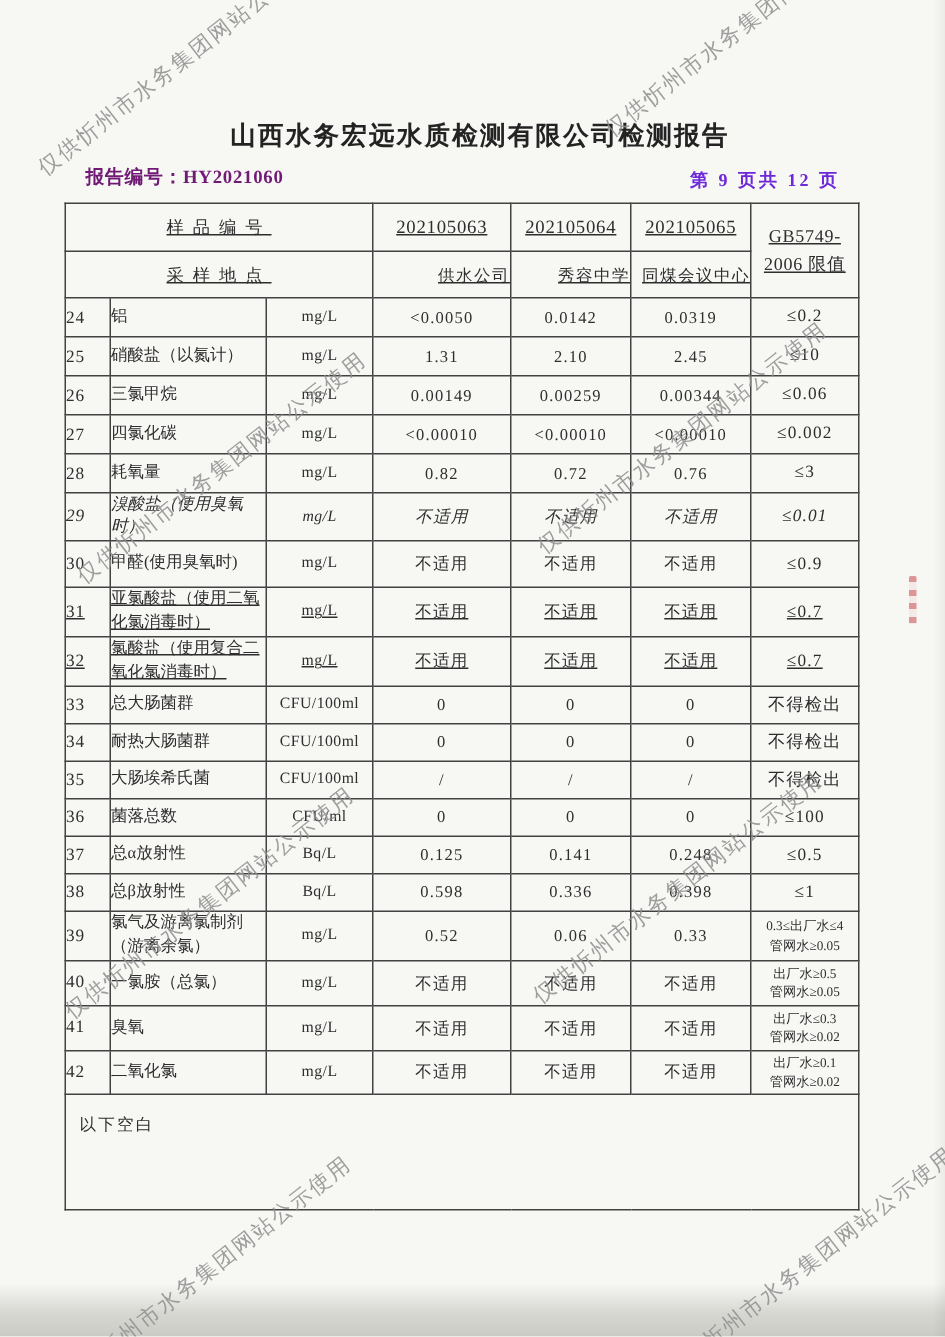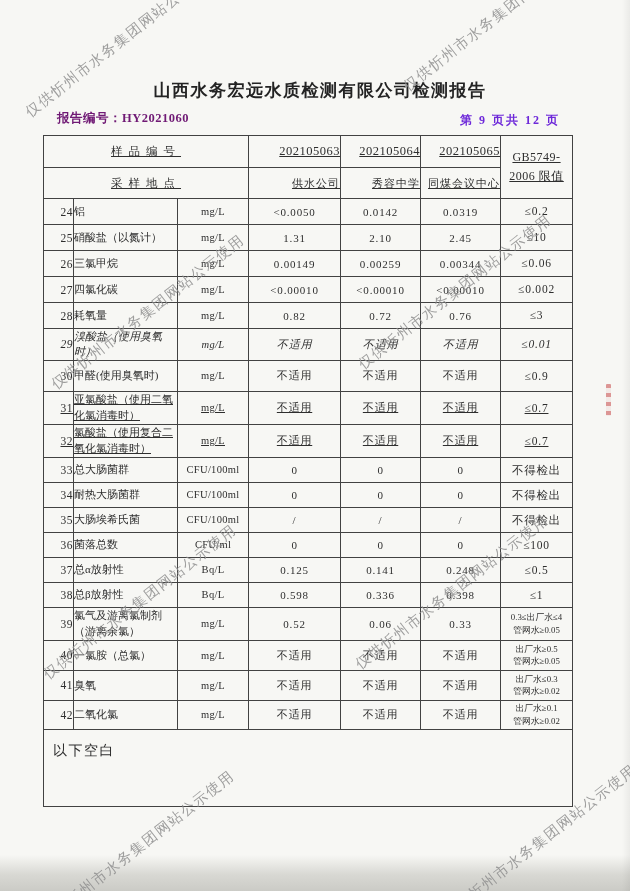--- a/index.html
+++ b/index.html
@@ -70,45 +70,45 @@
   }
   table.report th,table.report td{
     border:1px solid #424242;
     padding:0;
     overflow:hidden;
   }
   thead tr.hr1{height:32px;}
   thead tr.hr2{height:31px;}
   thead th{font-weight:400;vertical-align:middle;text-decoration:underline;}
   .th-label{font-size:11.5px;letter-spacing:6px;text-align:center;}
-  .th-sample{font-size:12.5px;letter-spacing:0.5px;text-align:right;}
+  .th-sample{font-size:12.5px;letter-spacing:0.5px;text-align:center;}
   .th-loc{font-size:11px;letter-spacing:1px;text-align:right;}
   .th-gb{font-size:12px;text-align:center;}
   .th-gb .gb-line{display:block;line-height:1.1;margin:5px 0;letter-spacing:0.5px;}
   #table-body tr{height:26px;}
   #table-body tr:nth-child(6){height:30px;font-style:italic;}
   #table-body tr:nth-child(7){height:31px;}
   #table-body tr:nth-child(8),#table-body tr:nth-child(9){height:33px;text-decoration:underline;}
   #table-body tr:nth-child(10),#table-body tr:nth-child(11),
   #table-body tr:nth-child(12),#table-body tr:nth-child(13),
   #table-body tr:nth-child(14),#table-body tr:nth-child(15){height:25px;}
   #table-body tr:nth-child(16){height:33px;}
   #table-body tr:nth-child(17),#table-body tr:nth-child(18){height:30px;}
   #table-body tr:nth-child(19){height:29px;}
-  td.cell-no{text-align:right;font-size:11.5px;letter-spacing:0.5px;}
+  td.cell-no{text-align:left;font-size:11.5px;letter-spacing:0.5px;}
   td.cell-name{text-align:left;font-size:11px;line-height:1.4;padding:1px 3px 1px 7px;vertical-align:middle;}
   td.cell-unit{text-align:center;font-size:10.5px;letter-spacing:0.3px;}
   td.cell-val{text-align:center;font-size:11px;letter-spacing:0.8px;}
   td.cell-limit{text-align:center;font-size:11.5px;letter-spacing:0.8px;vertical-align:middle;margin-left:11px;}
   td.cell-limit span{display:block;line-height:1.4;}
   td.cell-limit.small{font-size:8.8px;letter-spacing:0;}
   td.cell-limit.small span{line-height:1.45;}
   tr.blank-row td{
     height:64px;vertical-align:top;text-align:left;
-    font-size:14px;letter-spacing:1.5px;
+    font-size:11px;letter-spacing:1.5px;
     padding:12px 0 0 9px;
   }
 </style>
 </head>
 <body>
 
 <div class="page">
 
   <div class="wm" style="left:122px;top:40px;">仅供忻州市水务集团网站公示使用</div>
   <div class="wm" style="left:500px;top:14px;">仅供忻州市水务集团网站公示使用</div>

